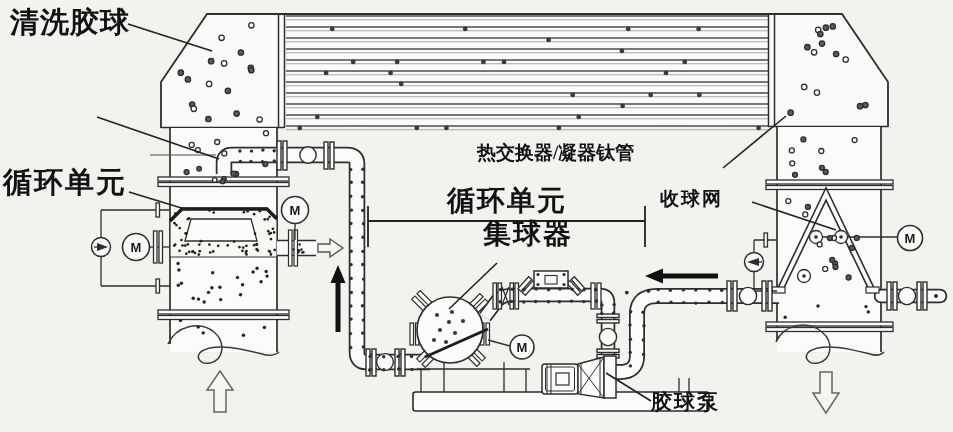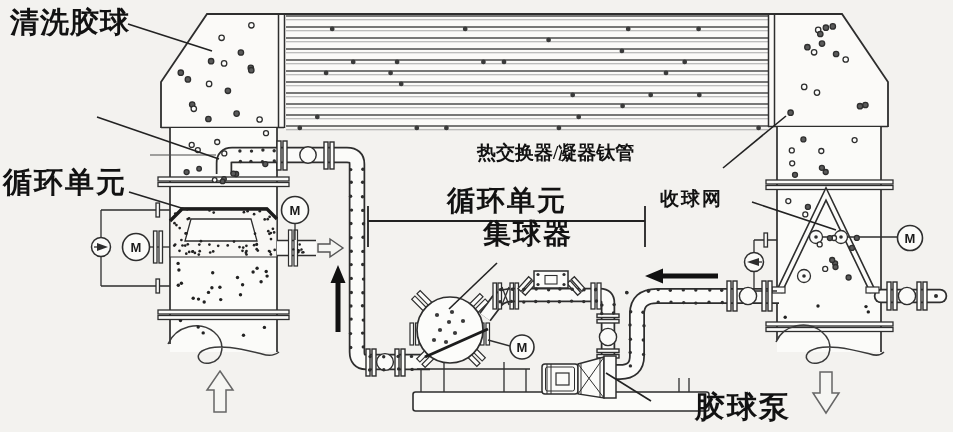--- a/index.html
+++ b/index.html
@@ -593,15 +593,15 @@
     <text x="910" y="243">M</text>
   </g>
 </svg>
 
 <div class="lbl lbl-lg" style="left:10px;top:8px;">清洗胶球</div>
 <div class="lbl lbl-lg" style="left:3px;top:168px;letter-spacing:2px;">循环单元</div>
 <div class="lbl lbl-md" style="left:477px;top:143px;letter-spacing:0;">热交换器/凝器钛管</div>
 <div class="lbl lbl-md" style="left:447px;top:187px;letter-spacing:2px;font-size:28px;text-align:center;">循环单元</div>
 <div class="lbl lbl-md" style="left:660px;top:189px;letter-spacing:2px;">收球网</div>
 <div class="lbl lbl-md" style="left:483px;top:220px;letter-spacing:2px;font-size:28px;">集球器</div>
-<div class="lbl lbl-md" style="left:651px;top:392px;letter-spacing:2px;font-size:30px;margin-left:44px;">胶球泵</div>
+<div class="lbl lbl-md" style="left:651px;top:392px;letter-spacing:2px;font-size:21px;">胶球泵</div>
 
 </div>
 
 </body></html>

